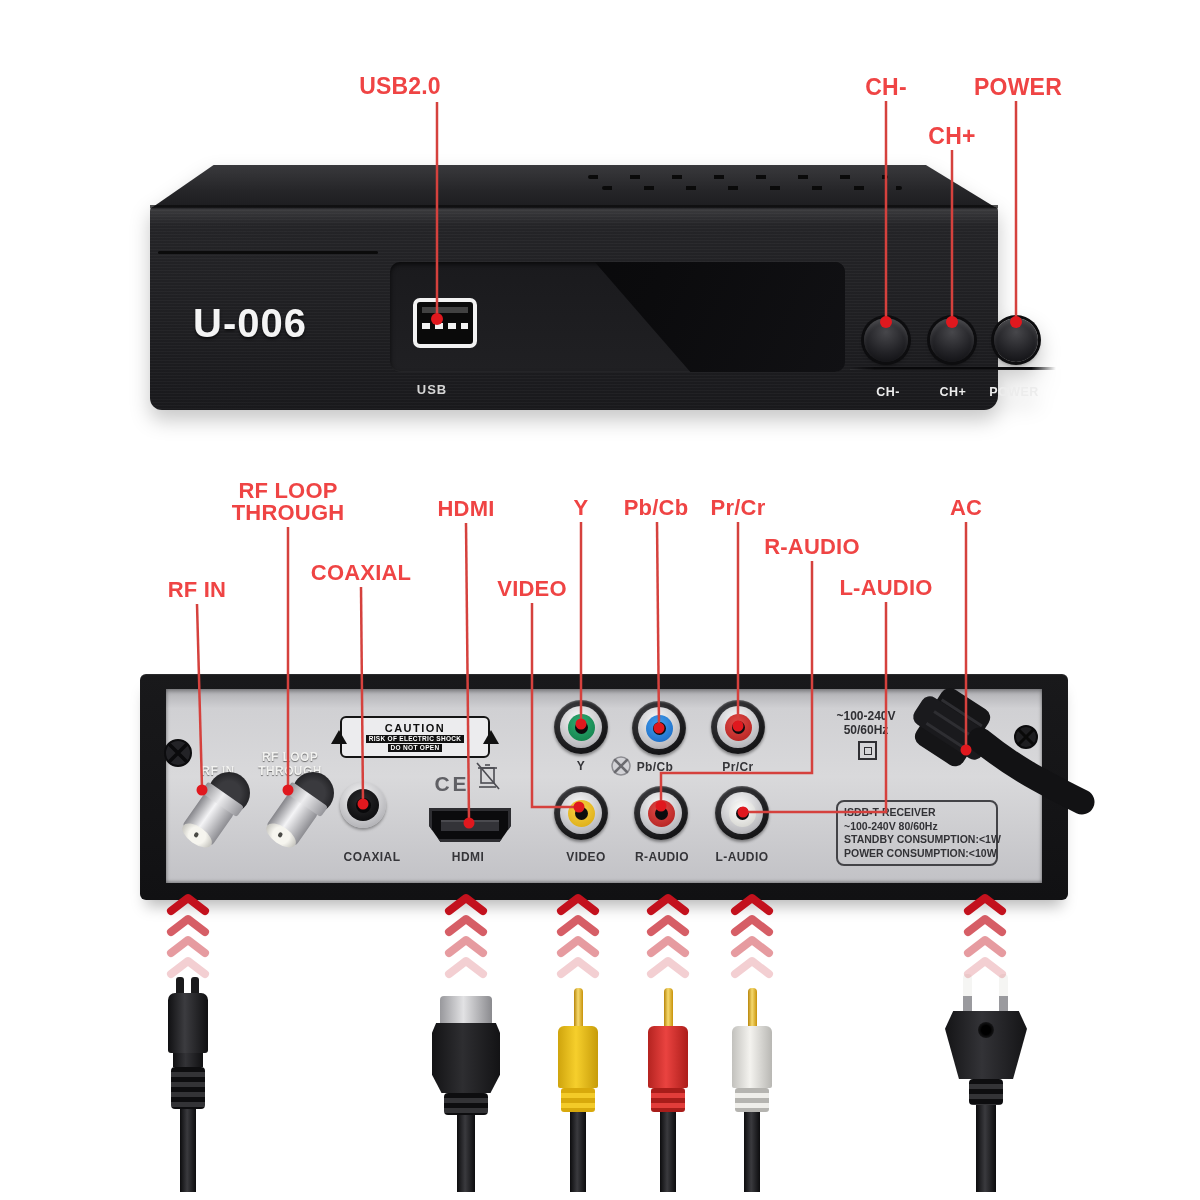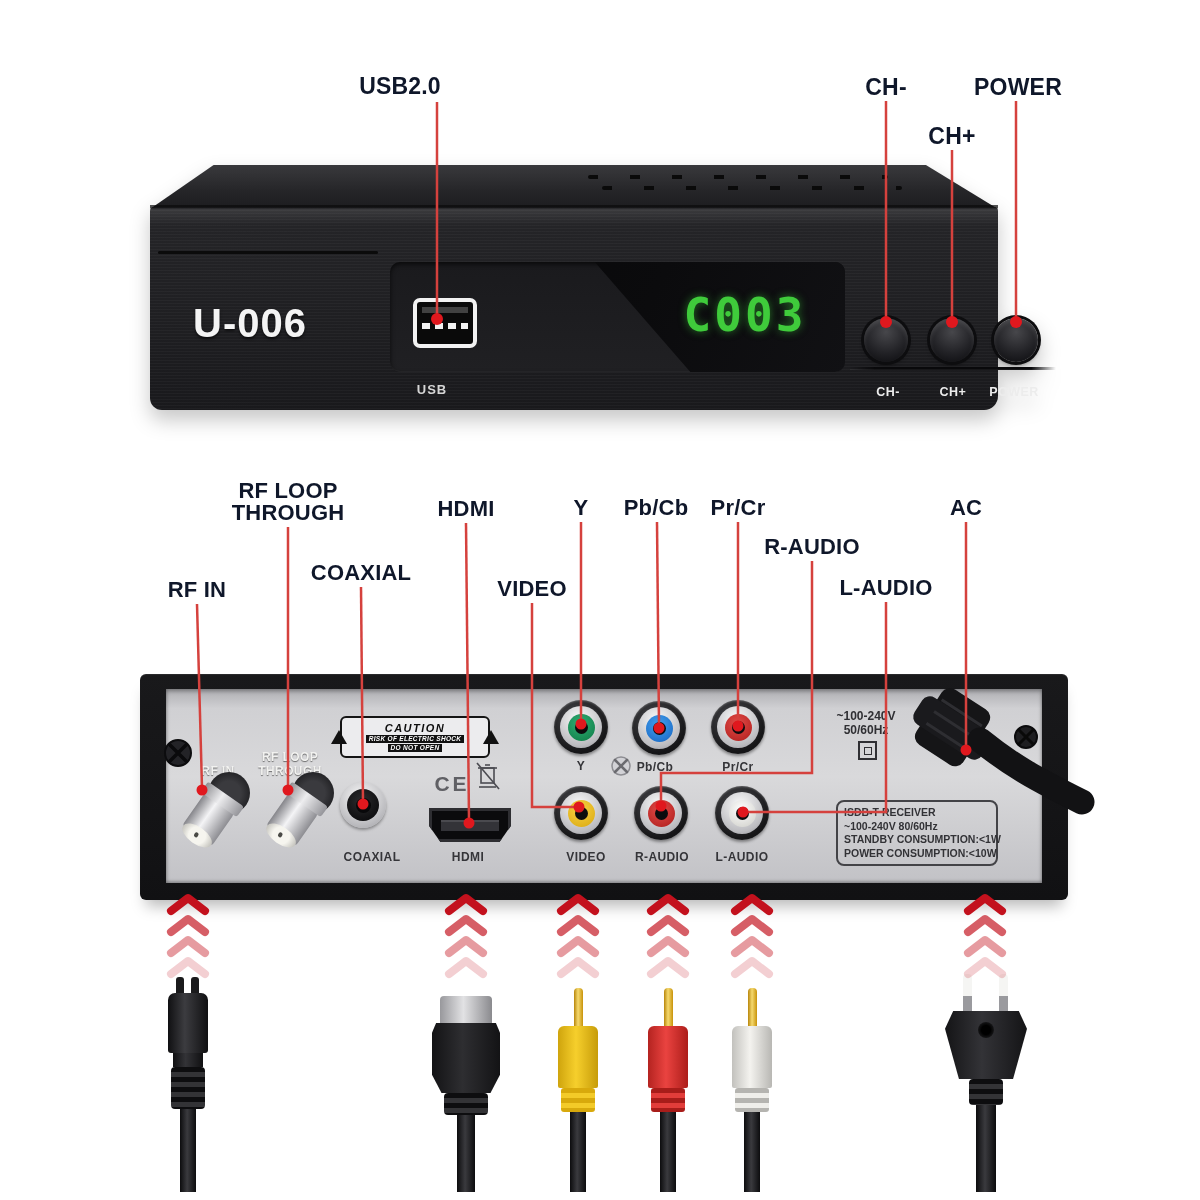--- a/index.html
+++ b/index.html
@@ -1,19 +1,19 @@
 <!DOCTYPE html>
 <html><head>
 <meta charset="utf-8">
 <style>
   html,body{margin:0;padding:0;background:#ffffff;}
   .stage{position:relative;width:1200px;height:1200px;background:#ffffff;overflow:hidden;
          font-family:"Liberation Sans",sans-serif;}
   
-  .ann{position:absolute;transform:translate(-50%,-50%);color:#0f172a;font-weight:bold;
+  .ann{position:absolute;transform:translate(-50%,-50%);color:#ef4444;font-weight:bold;
        font-size:22px;letter-spacing:.2px;white-space:nowrap;text-align:center;line-height:22px;z-index:5;}
   .ann.front{font-size:23px;}
   
   .front-unit{position:absolute;left:150px;top:165px;width:848px;height:245px;z-index:2;
               filter:drop-shadow(0 10px 10px rgba(0,0,0,.22));}
   .ff-top{position:absolute;left:0;top:0;width:100%;height:44px;
           clip-path:polygon(7.5% 0,91.5% 0,100% 100%,0 100%);
           background:linear-gradient(180deg,#39393c,#252528 60%,#1c1c1f);}
   .vent-row{position:absolute;height:4px;border-radius:2px;
             background:repeating-linear-gradient(90deg,#0a0a0a 0 10px,transparent 10px 42px);}
@@ -65,21 +65,21 @@
           background:radial-gradient(circle,#3a3a3e 40%,#212124 75%);}
   .f-conn{position:absolute;width:36px;height:66px;transform:rotate(35deg);}
   .fc-hex{position:absolute;left:-4px;top:5px;width:44px;height:13px;border-radius:3px;
           background:linear-gradient(90deg,#8e8e92,#ededef 45%,#95959a);}
   .fc-barrel{position:absolute;left:0;top:16px;width:36px;height:40px;border-radius:4px;
              background:linear-gradient(90deg,#85858a,#f4f4f6 42%,#8d8d92);}
   .fc-cap{position:absolute;left:1px;top:47px;width:34px;height:17px;border-radius:50%;
           background:radial-gradient(circle,#f6f5ef 45%,#c8c7c1 85%);}
   .fc-pin{position:absolute;left:15px;top:53px;width:4px;height:5px;background:#4a4a46;border-radius:2px;}
   .caution{position:absolute;width:150px;height:42px;border:2px solid #141414;background:#ececee;
-           border-radius:6px;box-sizing:border-box;display:flex;align-items:center;justify-content:center;gap:19px;font-style:italic;}
+           border-radius:6px;box-sizing:border-box;display:flex;align-items:center;justify-content:center;gap:19px;}
   .tri{width:0;height:0;border-left:8px solid transparent;border-right:8px solid transparent;
        border-bottom:14px solid #111;}
   .ca-mid{display:flex;flex-direction:column;align-items:center;}
   .ca-title{font-size:11px;font-weight:bold;color:#0d0d0d;letter-spacing:1.5px;line-height:12px;}
   .ca-bar{background:#111;color:#fff;font-size:6.5px;font-weight:bold;line-height:8px;
           padding:0 3px;margin-top:1px;letter-spacing:.3px;white-space:nowrap;}
   .coax{position:absolute;width:46px;height:46px;border-radius:50%;
         background:radial-gradient(circle at 45% 35%,#fbfbfb,#b5b5b9 75%,#8d8d91);
         display:flex;align-items:center;justify-content:center;box-shadow:0 2px 3px rgba(0,0,0,.35);}
   .coax-in{width:32px;height:32px;border-radius:50%;background:radial-gradient(circle at 45% 38%,#2c2c2e,#0e0e10 75%);
@@ -135,21 +135,20 @@
       <div class="vent-row" style="left:452px;top:21px;width:300px;"></div>
     </div>
     <div class="ff-main"></div>
     <div class="ridge"></div>
     <div class="sheen"></div>
     <div class="groove"></div>
     <div class="model">U-006</div>
 
     <div class="recess">
       <div class="display"></div>
-      <div class="seg">C003</div>
       <div class="usb-port">
         <div class="usb-tongue"></div>
         <div class="usb-dashes"></div>
       </div>
       <div class="usb-caption" style="left:-5px;top:120px;">USB</div>
     </div>
 
     <div class="fbtn" style="left:714px;"></div>
     <div class="fbtn" style="left:780px;"></div>
     <div class="fbtn" style="left:844px;"></div>

